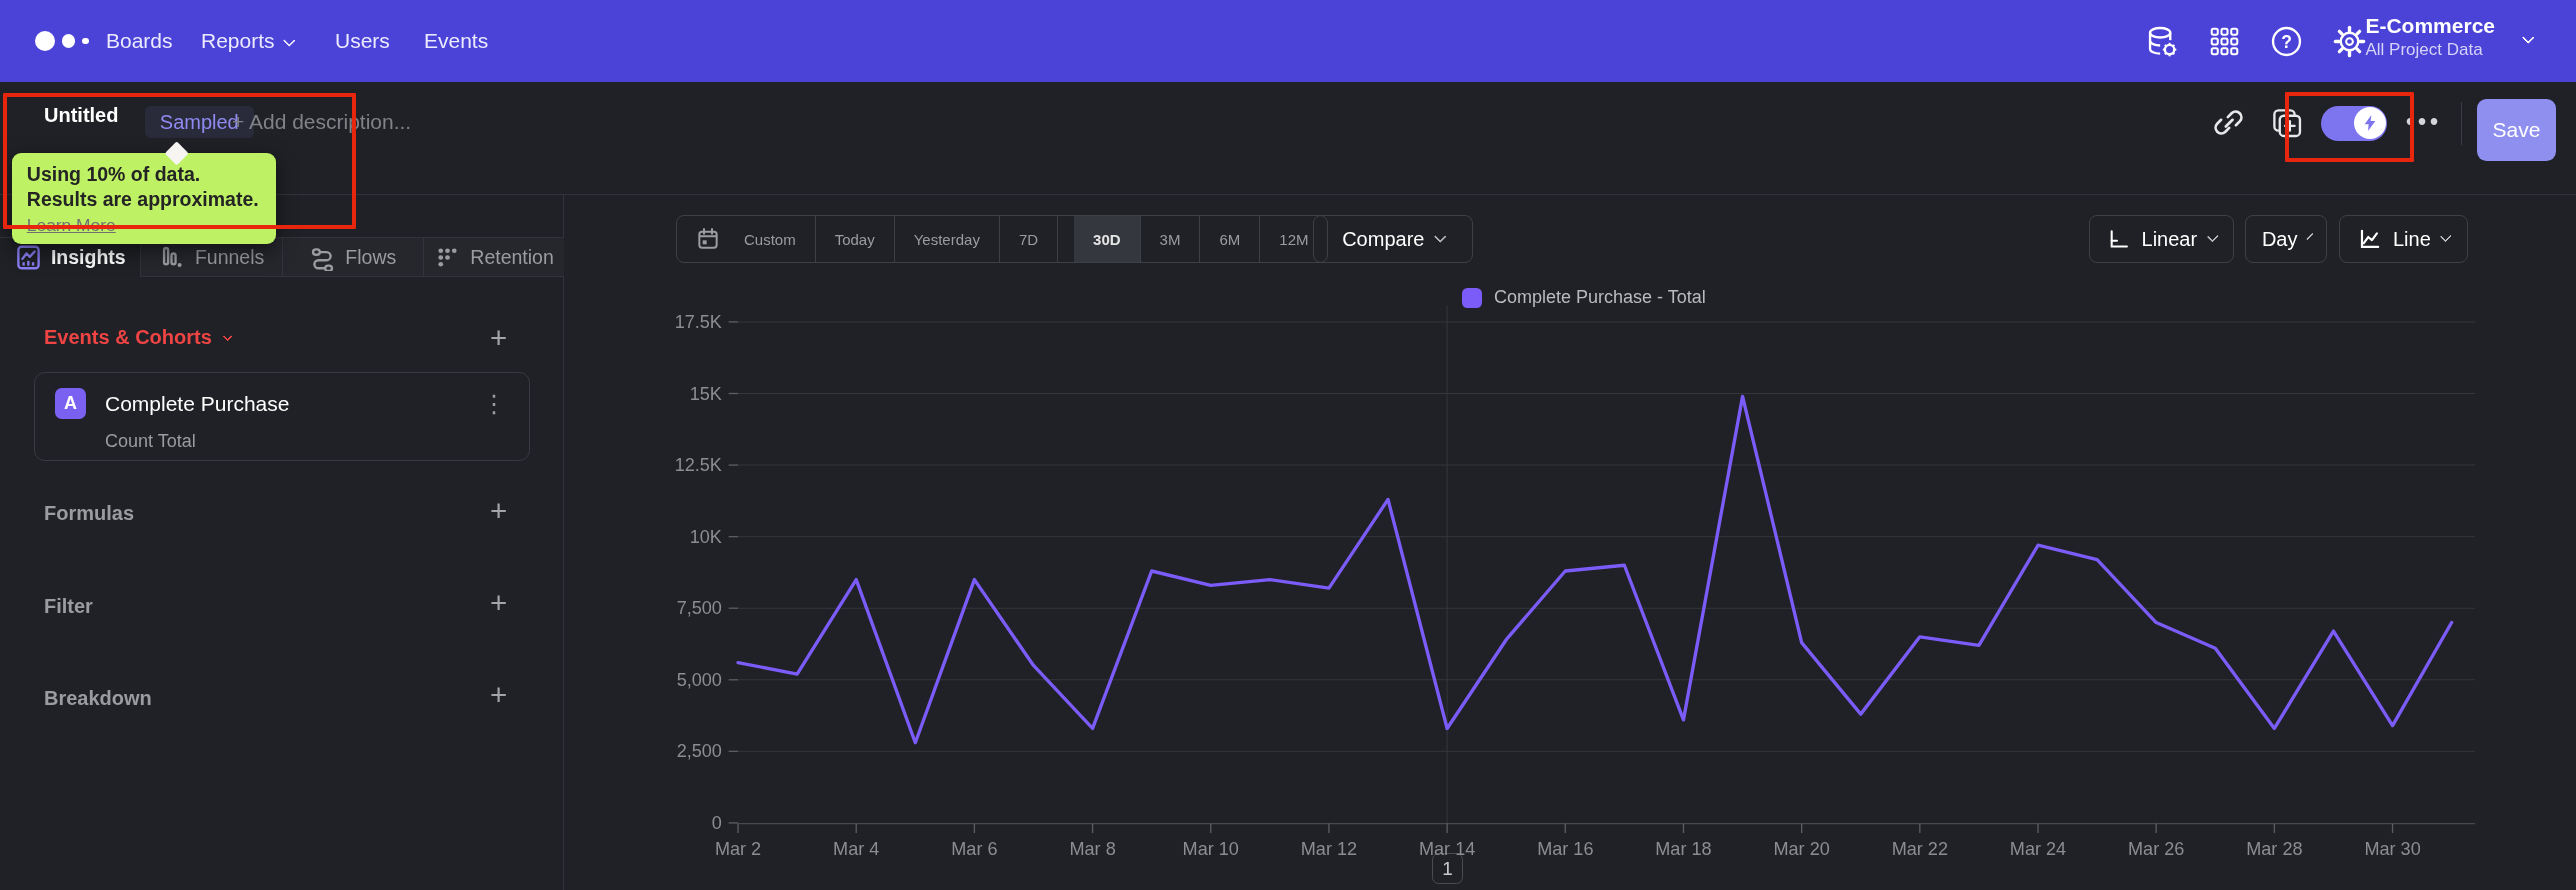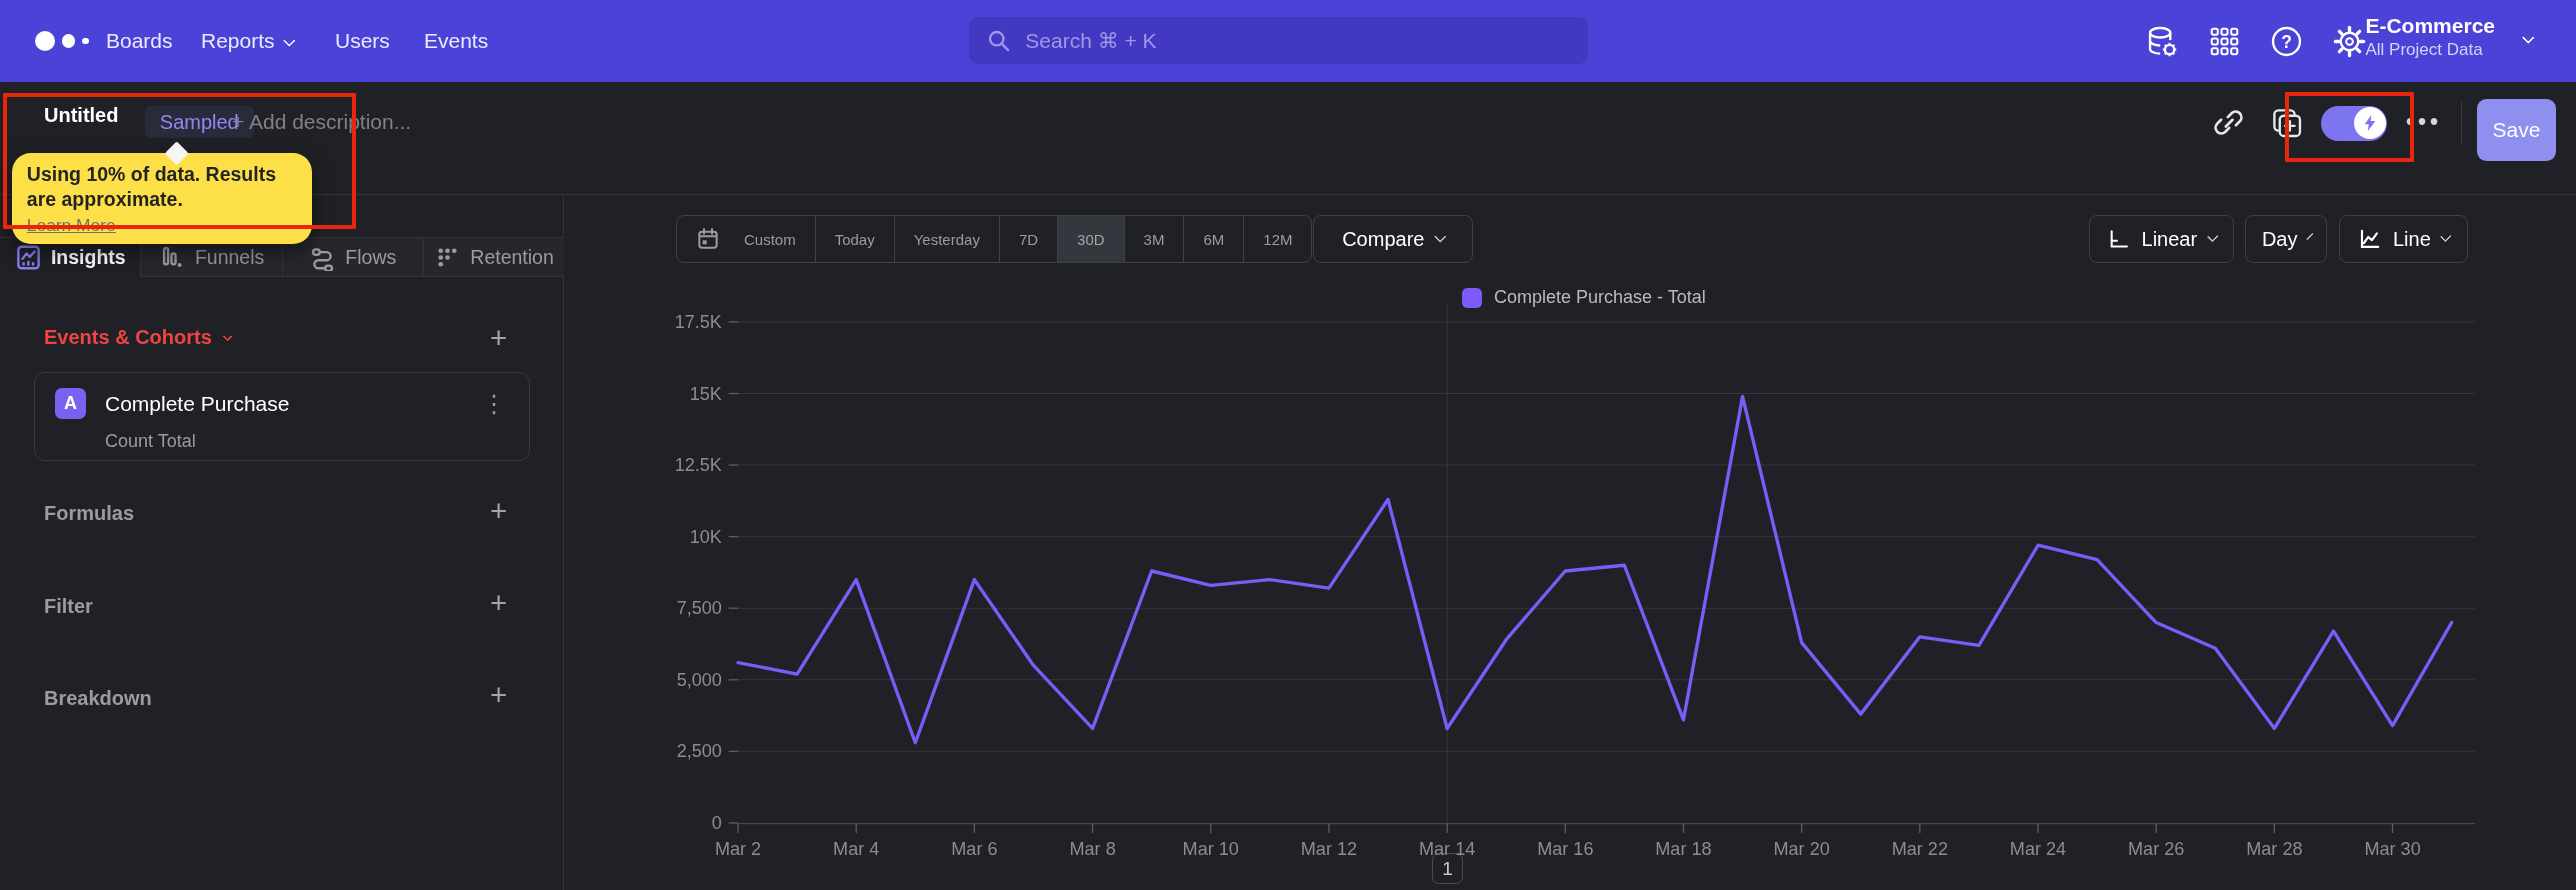--- a/index.html
+++ b/index.html
@@ -42,21 +42,21 @@
   .toggle{position:absolute;left:2321px;top:24px;width:66px;height:35px;border-radius:17.4px;background:var(--toggle);}
   .toggle .knob{position:absolute;right:1.3px;top:1.3px;width:32px;height:32px;border-radius:50%;background:#fff;
                 display:flex;align-items:center;justify-content:center;}
   .moredots{position:absolute;left:2406px;top:27px;color:#d4d5d8;font-size:23px;letter-spacing:4px;font-weight:700;}
   .hdivider{position:absolute;left:2461px;top:20px;width:0.7px;height:43px;background:#3c3d44;}
   .savebtn{position:absolute;left:2477px;top:17.4px;width:79px;height:62px;border-radius:9.4px;background:var(--save);
            color:#fff;font-size:21px;display:flex;align-items:center;justify-content:center;}
 
   
   .redbox{position:absolute;border:4.7px solid var(--red);z-index:60;border-radius:1.3px;}
-  .tooltip{position:absolute;left:12px;top:153px;width:300px;min-height:64px;background:#fde047;border-radius:19px;
+  .tooltip{position:absolute;left:12px;top:153px;width:264px;min-height:64px;background:#bef264;border-radius:9px;
            padding:9.4px 14.8px 8px 14.8px;z-index:50;box-shadow:0 6.7px 20px rgba(0,0,0,.5);}
   .tooltip:before{content:"";position:absolute;left:156px;top:-8px;width:17.4px;height:17.4px;background:#f7f5f1;
                   transform:rotate(45deg);border-radius:2px;}
   .tooltip .tl1{color:#242424;font-size:19.5px;font-weight:700;line-height:25px;}
   .tooltip .tl2{color:#70716f;font-size:17.4px;text-decoration:underline;margin-top:2.7px;display:inline-block;}
 
   
   .sidebar{position:absolute;left:0;top:195px;width:564px;height:695px;border-right:0.7px solid var(--hairline);padding-left:44px;}
   .tabrow{position:absolute;left:0;top:42px;width:564px;height:40px;display:flex;border-top:0.7px solid var(--hairline);}
   .tab{flex:1;display:flex;align-items:center;justify-content:center;gap:9.4px;background:var(--panel2);
@@ -73,21 +73,21 @@
           color:#fff;font-size:18px;font-weight:700;display:flex;align-items:center;justify-content:center;}
   .ename{position:absolute;left:70px;top:19px;font-size:21px;color:#fff;}
   .emetric{position:absolute;left:70px;top:58px;font-size:18px;color:var(--muted);}
   .kebab{position:absolute;right:23px;top:17.4px;color:var(--muted);font-size:24px;cursor:pointer;}
 
   
   .segctl{position:absolute;left:676px;top:215px;height:48px;display:flex;border:0.7px solid #3e4046;border-radius:8px;overflow:hidden;}
   .seg{display:flex;align-items:center;justify-content:center;gap:24px;padding:0 19px;font-size:15px;
        color:var(--muted);border-right:0.7px solid #3e4046;cursor:pointer;white-space:nowrap;}
   .seg:last-child{border-right:none;}
-  .seg.active{background:#35373e;color:#a3a3a3;font-weight:400;}
+  .seg.active{background:#35373e;color:#e5e5e5;font-weight:700;margin-left:16px;}
   .ctlbtn{position:absolute;top:215px;height:48px;border:0.7px solid #3e4046;border-radius:8px;display:flex;
           align-items:center;justify-content:center;gap:10.7px;font-size:20px;color:#fff;padding:0 17.4px;cursor:pointer;}
   .ctlbtn .chev{color:#b9bac0;margin-top:-2.7px;}
 
   
   .legend{position:absolute;left:1462px;top:287px;display:flex;align-items:center;gap:12px;z-index:5;}
   .legend .sw{width:20px;height:20px;border-radius:5.4px;background:var(--accent);}
   .legend .lt{font-size:18px;color:#b9bbbe;}
   #chart-svg{position:absolute;left:0;top:0;z-index:1;}
   .pagebtn{position:absolute;left:1432px;top:853px;width:31px;height:31px;border:0.7px solid #4a4c52;border-radius:6.7px;
@@ -169,27 +169,20 @@
       <span>Reports</span>
       <span class="chev"></span>
     </div>
   <div class="navlink" style="left:335px;">
       <span>Users</span>
     </div>
   <div class="navlink" style="left:424px;">
       <span>Events</span>
     </div>
 
-  <div class="searchbox">
-    <svg width="25.5" height="25.5" viewBox="0 0 38 38">
-      <circle cx="16" cy="16" r="10" fill="none" stroke="#9d99e8" stroke-width="3.5"></circle>
-      <line x1="24" y1="24" x2="33" y2="33" stroke="#9d99e8" stroke-width="3.5" stroke-linecap="round"></line>
-    </svg>
-    <span class="ph">Search  ⌘ + K</span>
-  </div>
 
   <svg class="navicon" style="left:2144px;" viewBox="0 0 52 52">
     <ellipse cx="24" cy="13" rx="15" ry="7" fill="none" stroke="#fff" stroke-width="3.5"></ellipse>
     <path d="M9 13 V37 c0 4 7 7 15 7" fill="none" stroke="#fff" stroke-width="3.5"></path>
     <path d="M39 13 V24" fill="none" stroke="#fff" stroke-width="3.5"></path>
     <path d="M9 25 c0 4 7 7 15 7" fill="none" stroke="#fff" stroke-width="3.5"></path>
     <circle cx="38" cy="38" r="7" fill="none" stroke="#fff" stroke-width="3.5"></circle>
     <g stroke="#fff" stroke-width="3">
       <line x1="38" y1="28" x2="38" y2="31"></line>
         <line x1="38" y1="45" x2="38" y2="48"></line>

